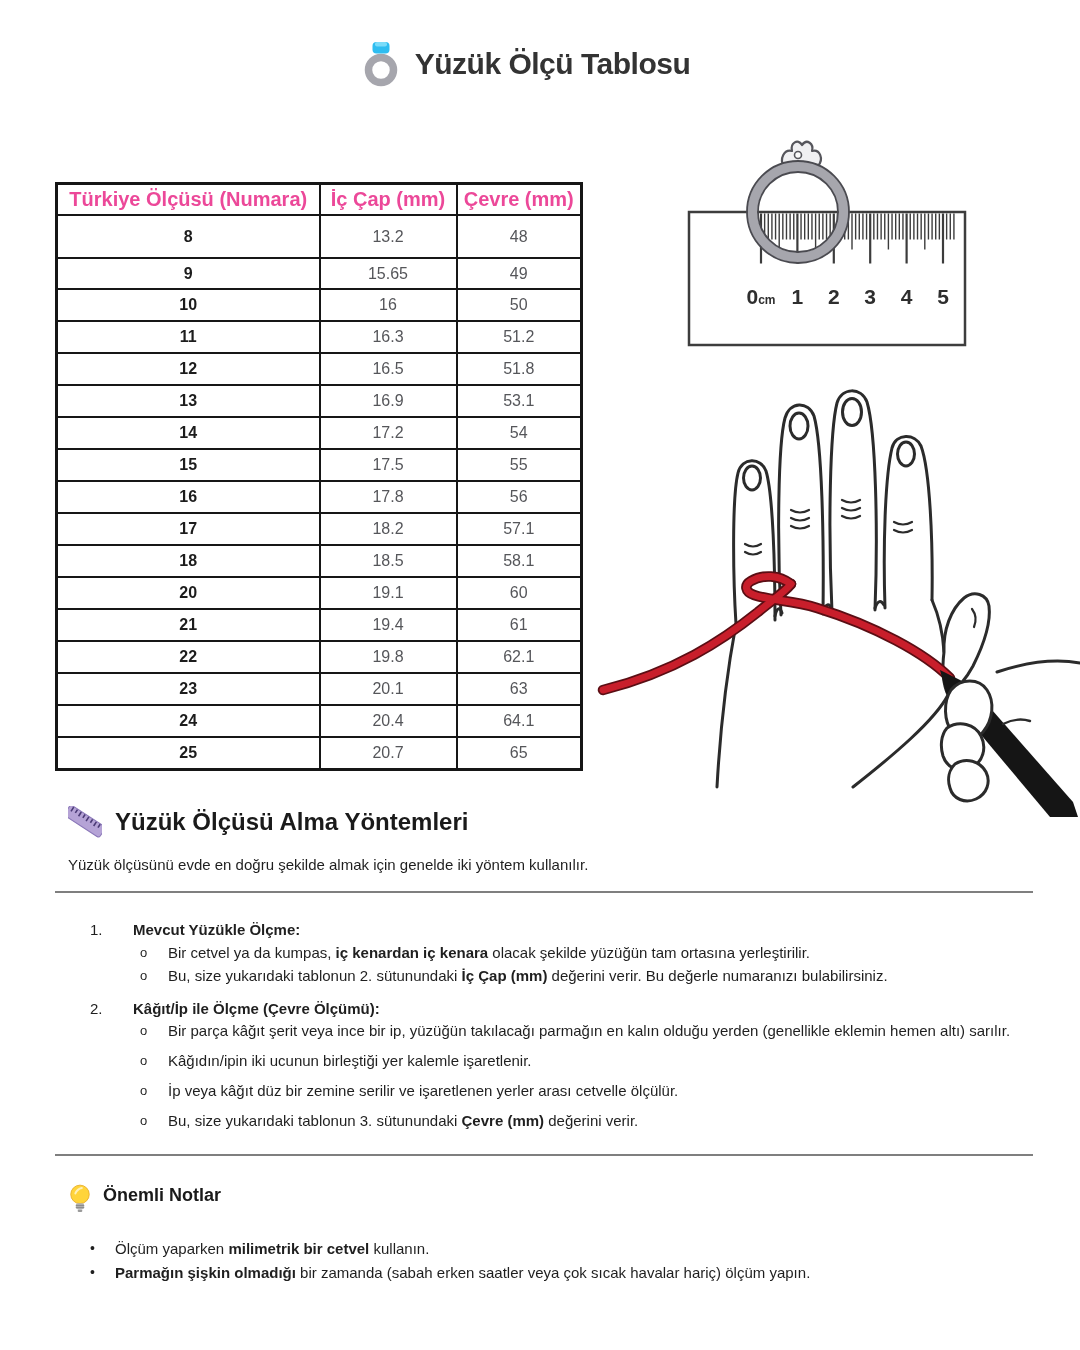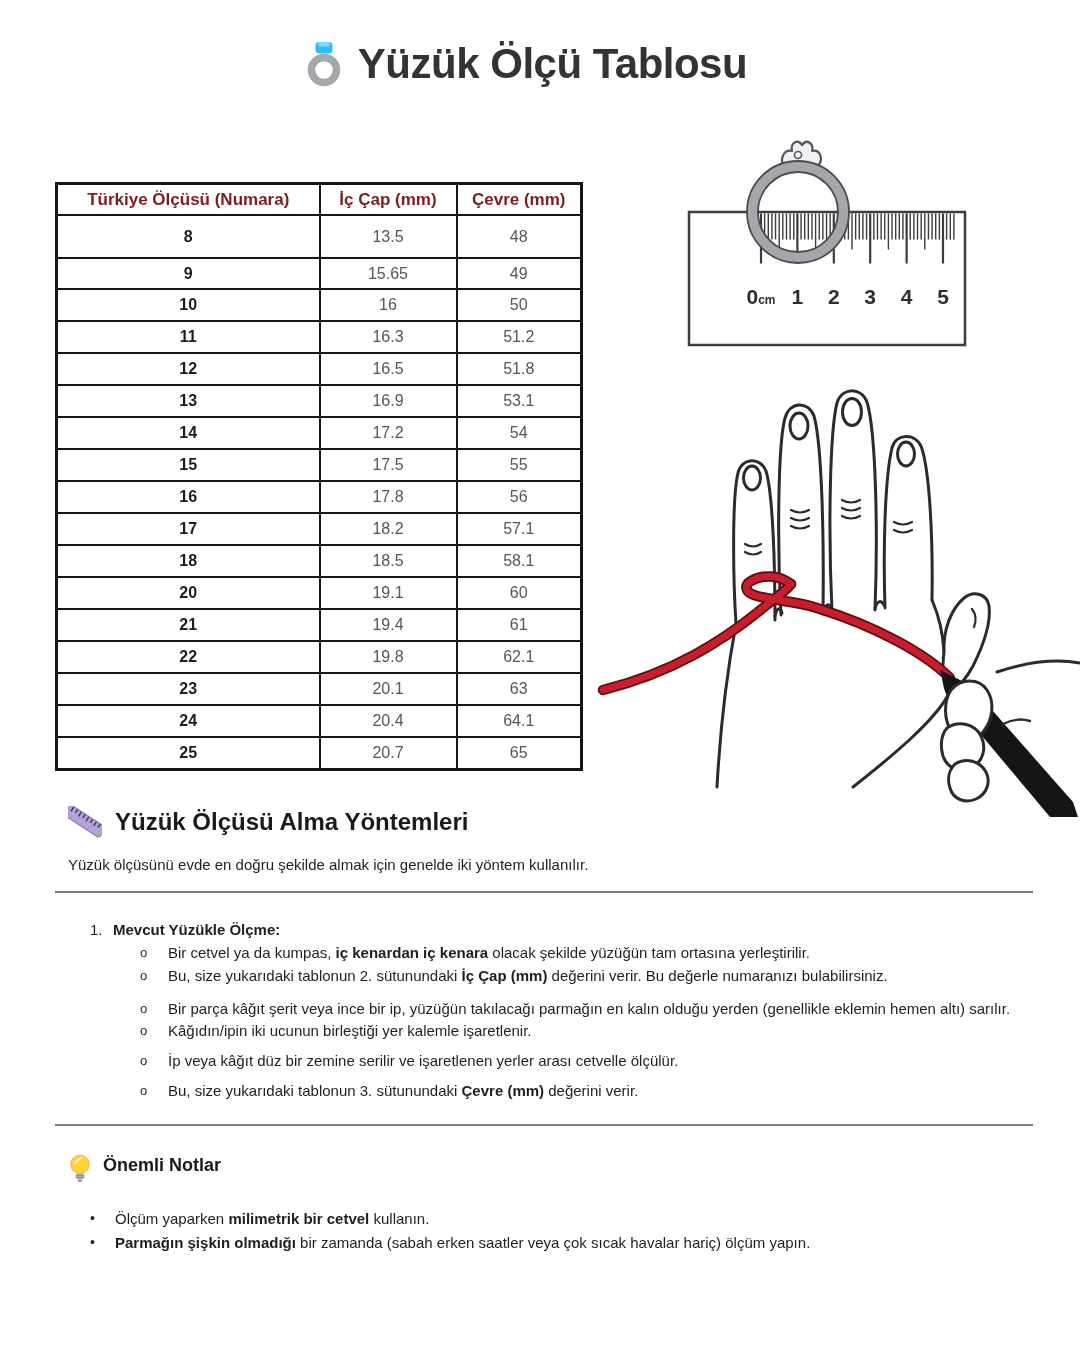--- a/index.html
+++ b/index.html
@@ -1,26 +1,26 @@
 <!DOCTYPE html>
 <html style="--text: #1f1f1f; --muted-value: #55565a; --table-border: #161616; --hr-gray: #7f7f7f; --string-red: #c81e2b; --ink: #2b2b2b; --gem-blue: #2fbdf0; --ring-gray: #a6a6ad; --ruler-purple: #b5a3d6; --ruler-purple-dark: #4a3a75; --bulb-yellow: #ffd43a; --bulb-base: #b3b3b3;"><head>
 <meta charset="utf-8">
 <style>
   html,body{margin:0;padding:0;background:#fff;}
   body{font-family:"Liberation Sans",sans-serif;color:var(--text,#1f1f1f);}
   .page{position:relative;width:1080px;height:1350px;background:#fff;overflow:hidden;}
 
   
   .title-row{position:absolute;top:40px;left:0;width:100%;display:flex;justify-content:center;align-items:center;gap:15px;transform:translateX(-14px);}
-  .doc-title{margin:0;font-size:42px;font-weight:700;color:#333;letter-spacing:-0.5px;}
+  .doc-title{margin:0;font-size:30px;font-weight:700;color:#333;letter-spacing:-0.5px;}
 
   
   .size-table{position:absolute;left:55px;top:182px;width:525px;border-collapse:collapse;table-layout:fixed;border:3px solid var(--table-border);}
   .size-table th,.size-table td{border:2.5px solid var(--table-border);text-align:center;padding:0;}
-  .size-table th{height:29px;font-size:17px;font-weight:700;color:#7f1d1d;}
+  .size-table th{height:29px;font-size:20px;font-weight:700;color:#ec4899;}
   .size-table tbody tr{height:32px;}
   .size-table tbody tr.r0{height:43px;}
   .size-table tbody tr.r1{height:31px;}
   .size-table td{font-size:16px;}
   .size-table td:first-child{font-weight:700;color:#1c1c1c;}
   .size-table td:nth-child(2),.size-table td:nth-child(3){color:var(--muted-value);}
 
   
   .ruler-illo{position:absolute;left:683px;top:136px;}
   .hand-illo{position:absolute;left:595px;top:372px;}
@@ -32,21 +32,21 @@
 
   
   .methods{position:absolute;left:55px;top:806px;width:980px;font-size:15px;line-height:21px;}
   .sec-h{display:flex;align-items:flex-end;gap:13px;margin:0 0 16px 13px;font-size:24px;line-height:32px;font-weight:700;color:#1a1a1a;}
   .intro{margin:0 0 16px 13px;}
   .rule{border:none;height:2px;background:var(--hr-gray);margin:0;width:978px;}
   #methods-list{margin-top:26px;}
   .method-item.mi-2{margin-top:12px;}
   .method-head{padding-left:35px;}
   .m-num{display:inline-block;width:23px;}
-  .m-title{font-weight:700;}
+  .m-title{font-weight:700;margin-left:20px;}
   .sub-bullet{display:flex;padding-left:85px;}
   .mi-1 .sub-bullet{margin-top:2px;}
   .mi-2 .sub-bullet{margin-top:9px;}
   .mi-2 .sub-bullet:nth-of-type(2){margin-top:1px;}
   .sb-marker{width:28px;flex:0 0 28px;font-size:13px;}
   .sb-text .b{font-weight:700;text-align:center;}
   .rule2{margin-top:23px;}
   .notes-h{display:flex;align-items:flex-start;gap:11px;margin:27px 0 0 13px;font-size:18px;line-height:24px;font-weight:700;color:#1a1a1a;}
   #notes-list{margin-top:23px;}
   .note-bullet{display:flex;padding-left:35px;margin-top:3px;}
@@ -76,21 +76,21 @@
     <thead>
       <tr>
         <th>Türkiye Ölçüsü (Numara)</th>
         <th>İç Çap (mm)</th>
         <th>Çevre (mm)</th>
       </tr>
     </thead>
     <tbody id="size-table-body">
         <tr class="r0">
           <td>8</td>
-          <td>13.5</td>
+          <td>13.2</td>
           <td>48</td>
         </tr>
         <tr class="r1">
           <td>9</td>
           <td>15.65</td>
           <td>49</td>
         </tr>
         <tr class="r2">
           <td>10</td>
           <td>16</td>
@@ -321,20 +321,21 @@
           <div class="sub-bullet">
             <span class="sb-marker">o</span>
             <span class="sb-text"><span>Bir cetvel ya da kumpas, </span><span class="b">iç kenardan iç kenara</span><span> olacak şekilde yüzüğün tam ortasına yerleştirilir.</span></span>
           </div>
           <div class="sub-bullet">
             <span class="sb-marker">o</span>
             <span class="sb-text"><span>Bu, size yukarıdaki tablonun 2. sütunundaki </span><span class="b">İç Çap (mm)</span><span> değerini verir. Bu değerle numaranızı bulabilirsiniz.</span></span>
           </div>
         </div>
         <div class="method-item mi-2">
+          <div class="method-head"><span class="m-num">2.</span><span class="m-title">Kâğıt/İp ile Ölçme (Çevre Ölçümü):</span></div>
           <div class="sub-bullet">
             <span class="sb-marker">o</span>
             <span class="sb-text"><span>Bir parça kâğıt şerit veya ince bir ip, yüzüğün takılacağı parmağın en kalın olduğu yerden (genellikle eklemin hemen altı) sarılır.</span></span>
           </div>
           <div class="sub-bullet">
             <span class="sb-marker">o</span>
             <span class="sb-text"><span>Kâğıdın/ipin iki ucunun birleştiği yer kalemle işaretlenir.</span></span>
           </div>
           <div class="sub-bullet">
             <span class="sb-marker">o</span>

